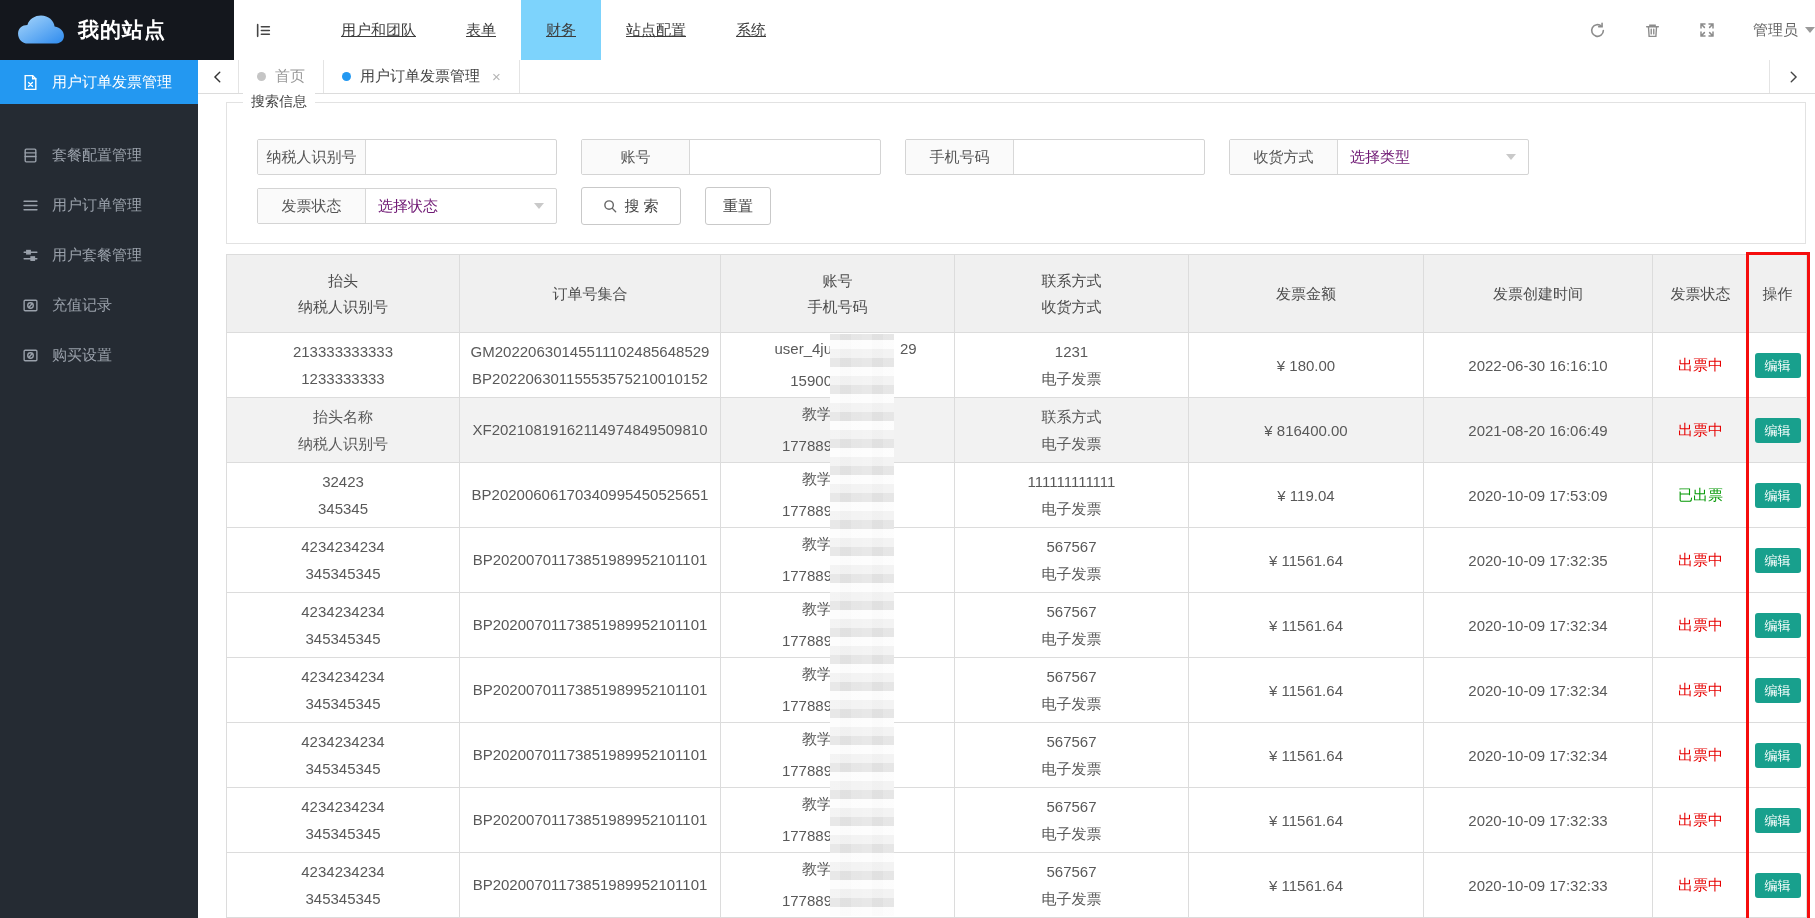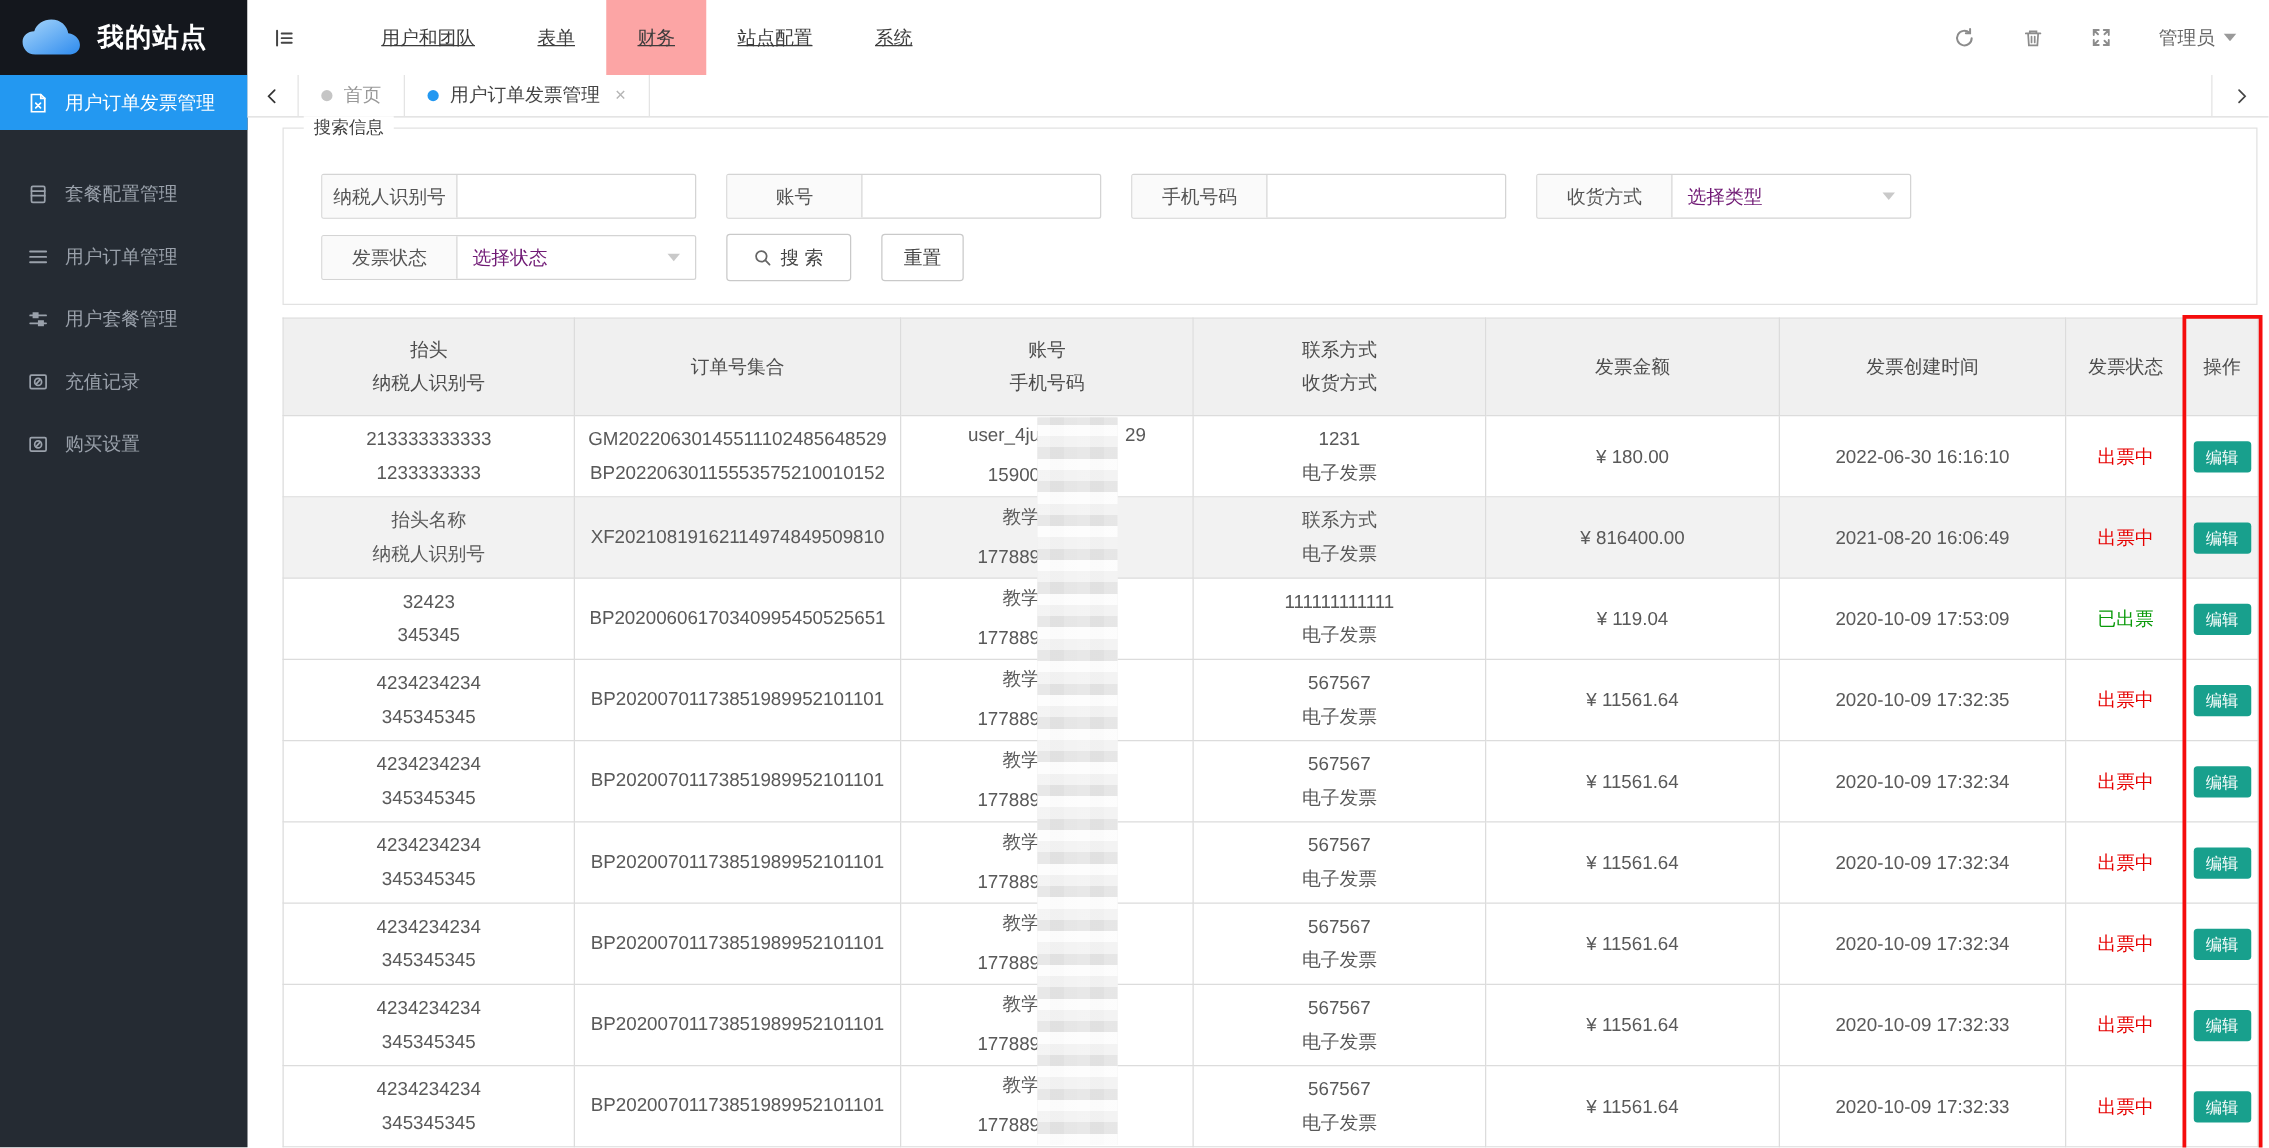--- a/index.html
+++ b/index.html
@@ -1,28 +1,28 @@
 <!DOCTYPE html>
 <html><head>
 <meta charset="utf-8">
 <style>
   * { box-sizing: border-box; }
   html,body { margin:0; padding:0; width:1815px; height:918px; overflow:hidden;
     font-family:"Liberation Sans","DejaVu Sans",sans-serif; background:#fff; }
 
   
   .topbar { height:60px; display:flex; }
-  .logo { width:198px; background:#14171d; display:flex; align-items:center; gap:12px; padding-left:16px; cursor:pointer; }
+  .logo { width:234px; background:#14171d; display:flex; align-items:center; gap:12px; padding-left:16px; cursor:pointer; }
   .logo-text { color:#fff; font-size:21px; font-weight:bold; letter-spacing:1px; }
   .nav { flex:1; display:flex; align-items:stretch; background:#fff; }
   .collapse-btn { width:58px; display:flex; align-items:center; justify-content:center; color:#444; cursor:pointer; }
   .nav-items { display:flex; margin-left:24px; }
   .nav-item { padding:0 25px; display:flex; align-items:center; font-size:15px; color:#3c3c3c; cursor:pointer;text-decoration:underline; }
-  .nav-item.active { background:#fca5a5; }
-  .nav-right { margin-left:auto; display:flex; align-items:center; gap:38px; padding-right:26px; }
+  .nav-item.active { background:#7dd3fc; }
+  .nav-right { margin-left:auto; display:flex; align-items:center; gap:38px; }
   .tool-ic { color:#8c8c8c; display:flex; cursor:pointer; }
   .user { display:flex; align-items:center; gap:7px; font-size:15px; color:#666; cursor:pointer; }
   .caret { width:0; height:0; border-left:5px solid transparent; border-right:5px solid transparent; border-top:6px solid #9a9a9a; }
 
   
   .main { display:flex; height:858px; }
   .sidebar { width:198px; background:#252b33; flex:none; }
   .side-item { height:44px; display:flex; align-items:center; gap:13px; padding-left:22px;
     color:#9aa1ab; font-size:15px; cursor:pointer; margin-bottom:6px; }
   .side-item.active { background:#2398f1; color:#fff; margin-bottom:0; }

